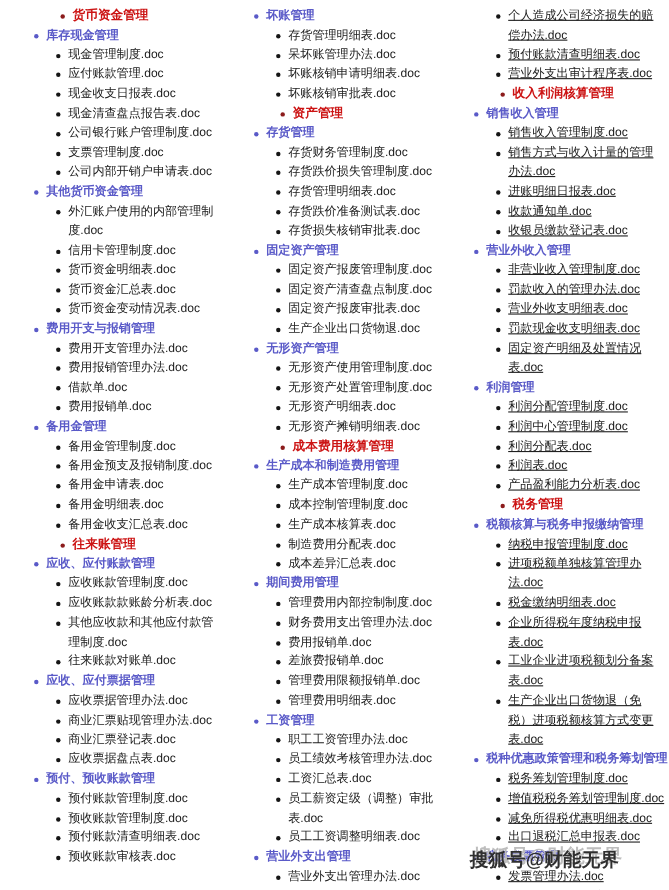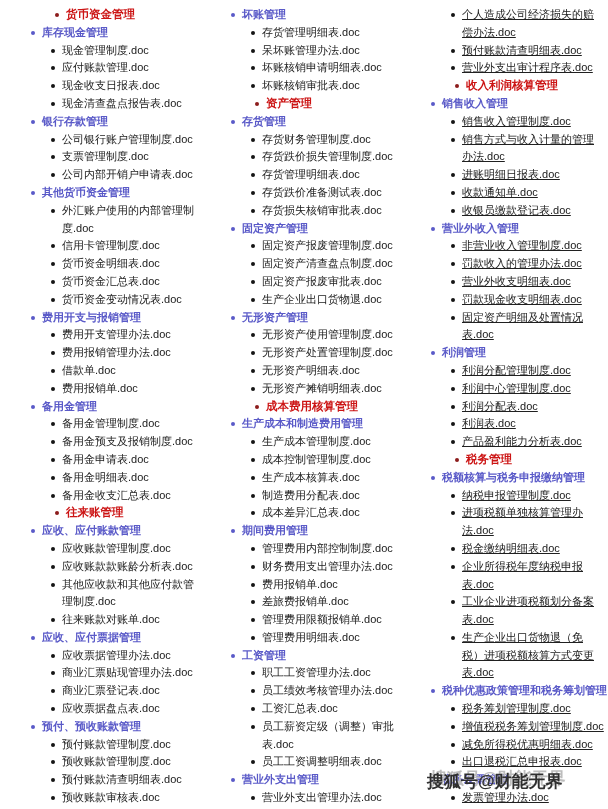--- a/index.html
+++ b/index.html
@@ -70,21 +70,20 @@
 <body>
 
 <div class="page">
   <div class="col" id="col-0">
       <div class="item lvl1">货币资金管理</div>
       <div class="item lvl2">库存现金管理</div>
       <div class="item lvl3">现金管理制度.doc</div>
       <div class="item lvl3">应付账款管理.doc</div>
       <div class="item lvl3">现金收支日报表.doc</div>
       <div class="item lvl3">现金清查盘点报告表.doc</div>
-      <div class="item lvl2">银行存款管理</div>
       <div class="item lvl3">公司银行账户管理制度.doc</div>
       <div class="item lvl3">支票管理制度.doc</div>
       <div class="item lvl3">公司内部开销户申请表.doc</div>
       <div class="item lvl2">其他货币资金管理</div>
       <div class="item lvl3">外汇账户使用的内部管理制度.doc</div>
       <div class="item lvl3">信用卡管理制度.doc</div>
       <div class="item lvl3">货币资金明细表.doc</div>
       <div class="item lvl3">货币资金汇总表.doc</div>
       <div class="item lvl3">货币资金变动情况表.doc</div>
       <div class="item lvl2">费用开支与报销管理</div>

